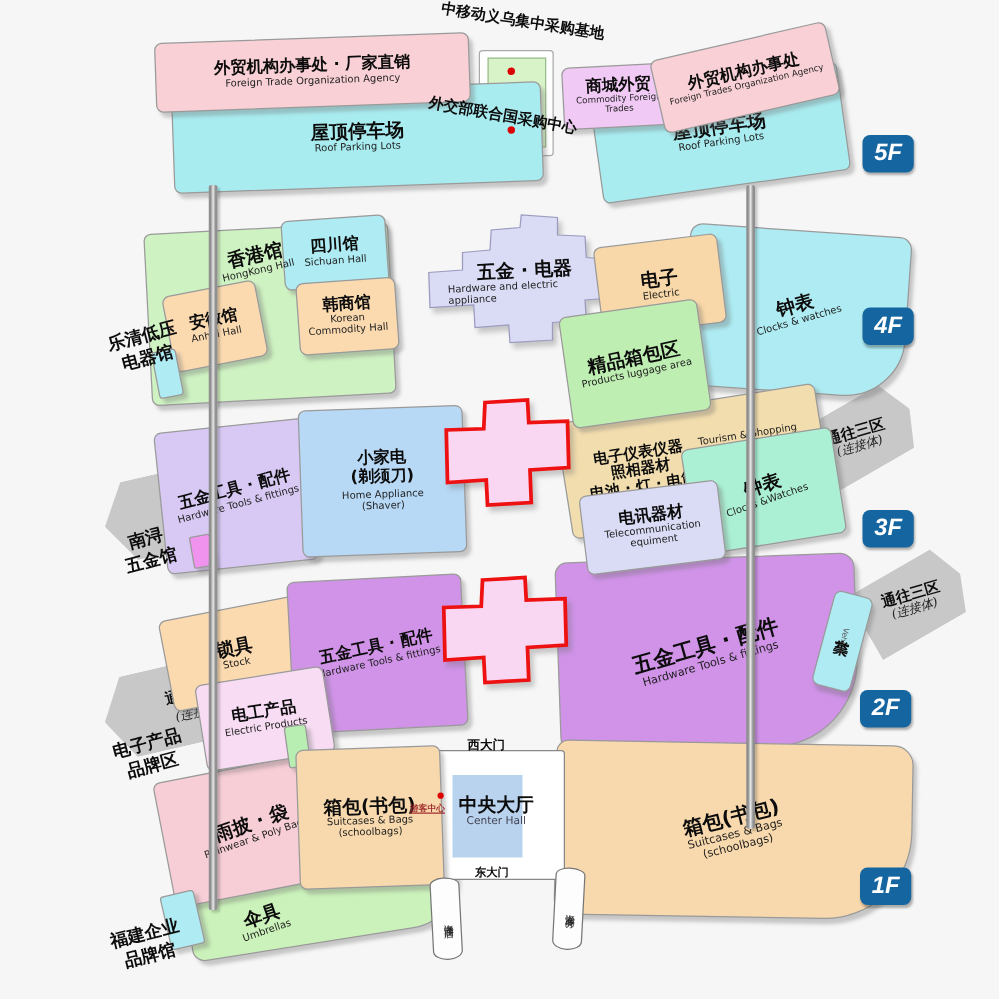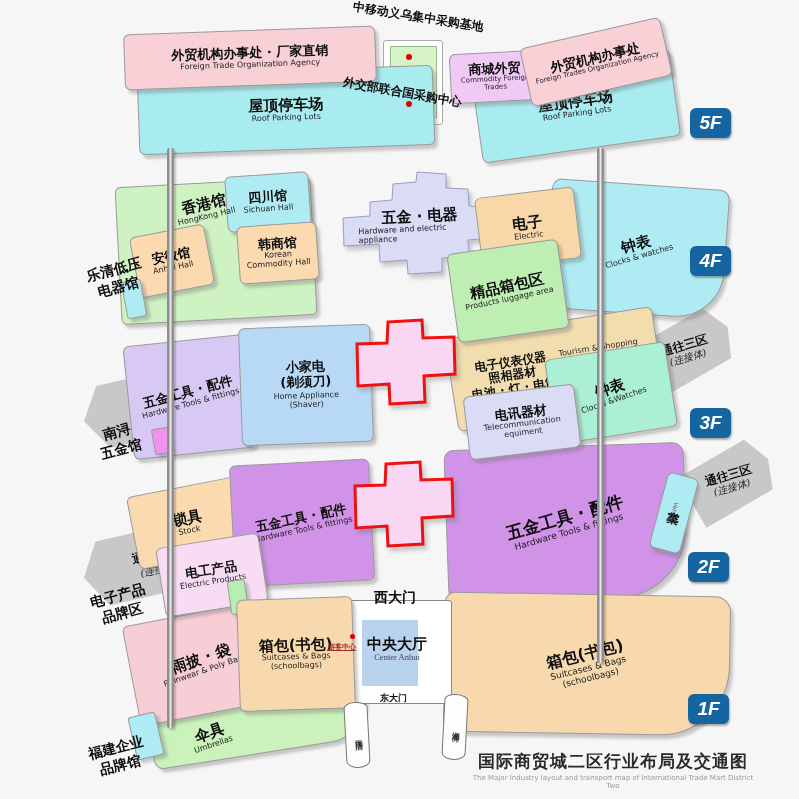--- a/index.html
+++ b/index.html
@@ -280,43 +280,39 @@
       <span class="zh-lg">箱包(书包)</span>
       <span class="en">Suitcases &amp; Bags</span>
       <span class="en">(schoolbags)</span>
     </div>
   </div>
   <div class="dot" style="left:350px;top:634px;width:5px;height:5px;z-index:37;"></div>
   <div class="note" style="left:328px;top:642px;font-size:7px;color:#a03030;z-index:37;text-decoration:underline;">游客中心</div>
 
   <div style="position:absolute;left:344px;top:600px;width:106px;height:102px;background:#fff;border:1px solid #888;z-index:10;border-radius:3px;"></div>
   <div style="position:absolute;left:362px;top:620px;width:56px;height:66px;background:#b9d3ee;z-index:11;"></div>
-  <div class="tx" style="position:absolute;left:344px;top:636px;width:106px;z-index:12;font-family:Liberation Serif, serif;">
+  <div class="tx" style="position:absolute;left:344px;top:636px;width:106px;z-index:12;">
     <span class="zh" style="font-size:15px">中央大厅</span>
-    <span class="en" style="font-size:8.5px;color:#445;">Center Anhui</span>
-  </div>
-  <div class="note" style="left:374px;top:589px;font-size:14px;z-index:12;">西大门</div>
+    <span class="en" style="font-size:8.5px;color:#445;">Center Hall</span>
+  </div>
+  <div class="note" style="left:374px;top:589px;font-size:10px;z-index:12;">西大门</div>
   <div class="note" style="left:380px;top:692px;font-size:9px;z-index:12;">东大门</div>
   <div class="banner" style="left:345px;top:702px;transform:rotate(-3deg);">
     <span>海洋酒店</span>
   </div>
   <div class="banner" style="left:443px;top:694px;transform:rotate(3deg);">
     <span>海洋商务</span>
   </div>
 
   <div class="blk c-orange1f" style="left:444px;top:594px;width:284px;height:138px;transform:rotate(1deg);z-index:9;border-radius:10px 16px 70px 12px;">
     <div class="tx" style="transform:rotate(-15deg);">
       <span class="zh" style="font-size:16px">箱包(书包)</span>
       <span class="en" style="font-size:9px">Suitcases &amp; Bags</span>
       <span class="en" style="font-size:9px">(schoolbags)</span>
     </div>
   </div>
   <div class="badge" style="left:688px;top:694px;">1F</div>
 
   <div class="pole" style="left:167px;top:148px;height:580px;"></div>
   <div class="pole" style="left:597px;top:148px;height:515px;"></div>
 
-  <div id="title">
-    <div class="t-zh">国际商贸城二区行业布局及交通图</div>
-    <div class="t-en">The Major Industry layout and transport map of International Trade Mart District Two</div>
-  </div>
 
 </div>
 
 </body></html>

